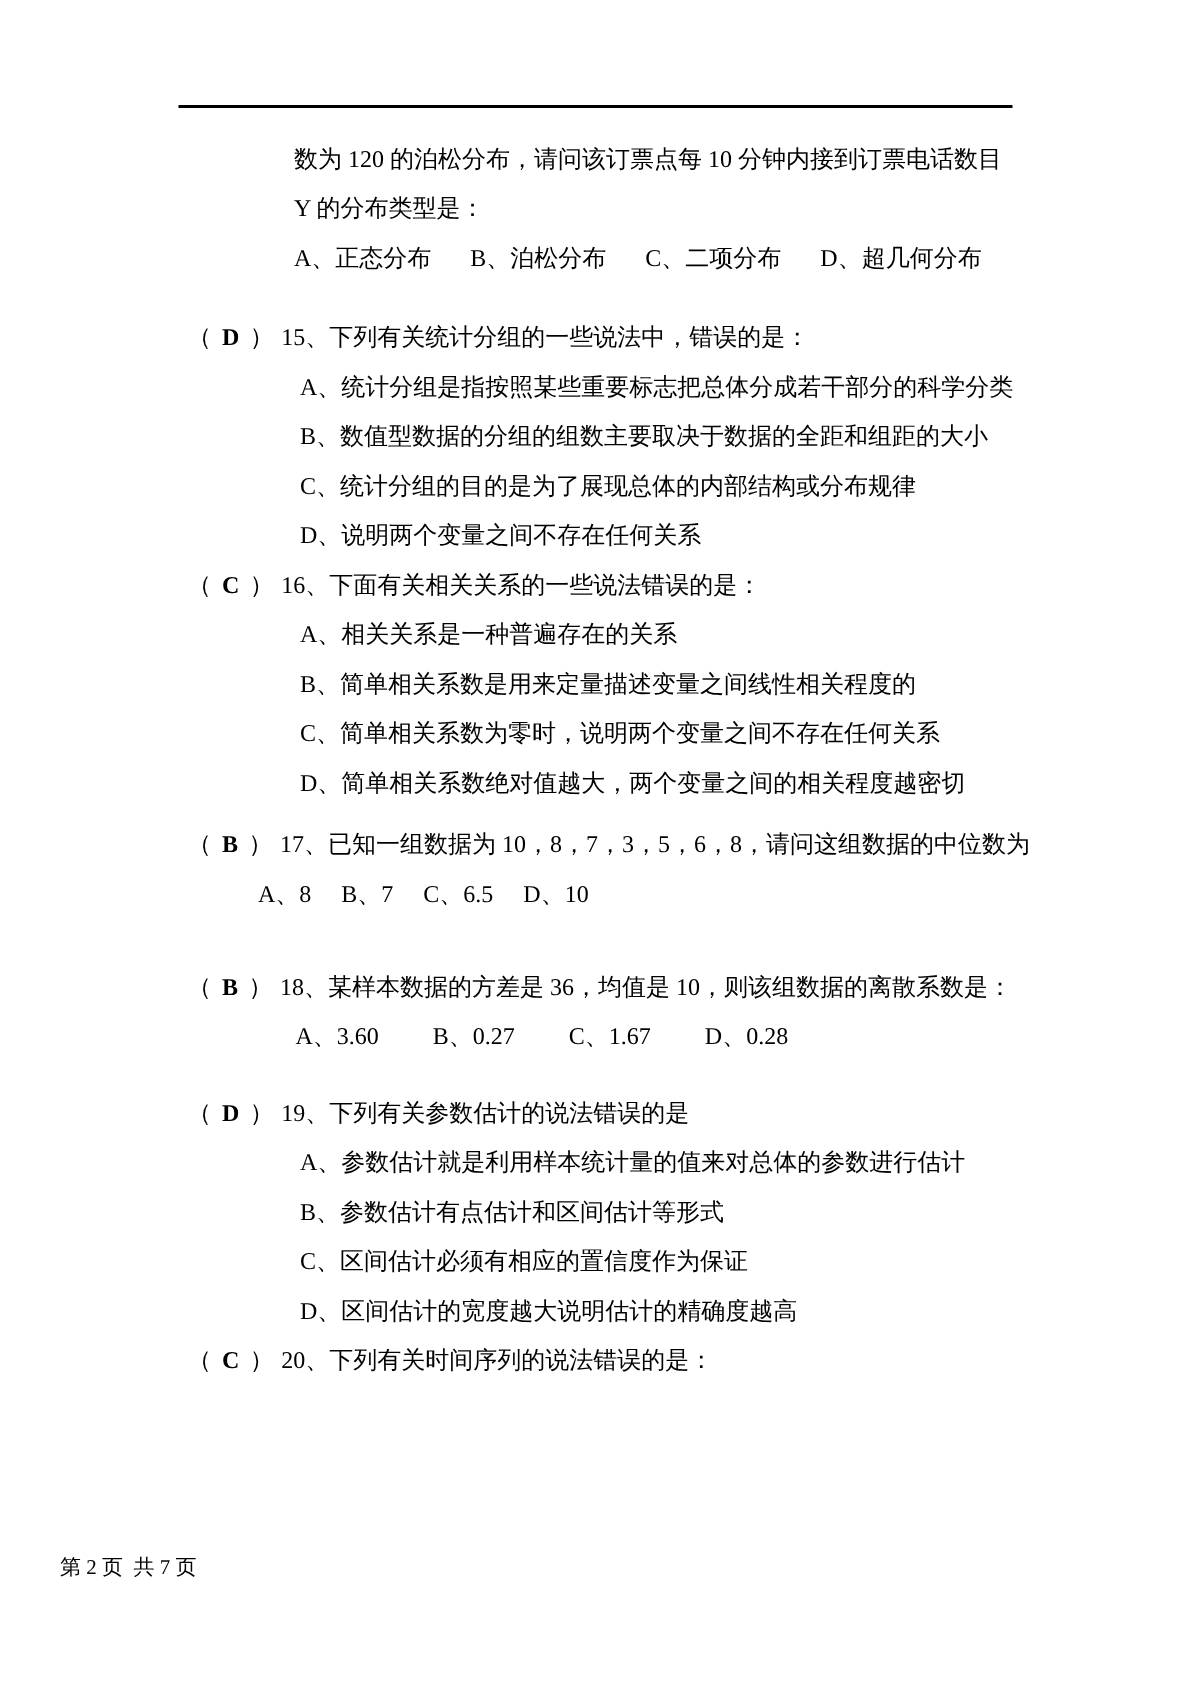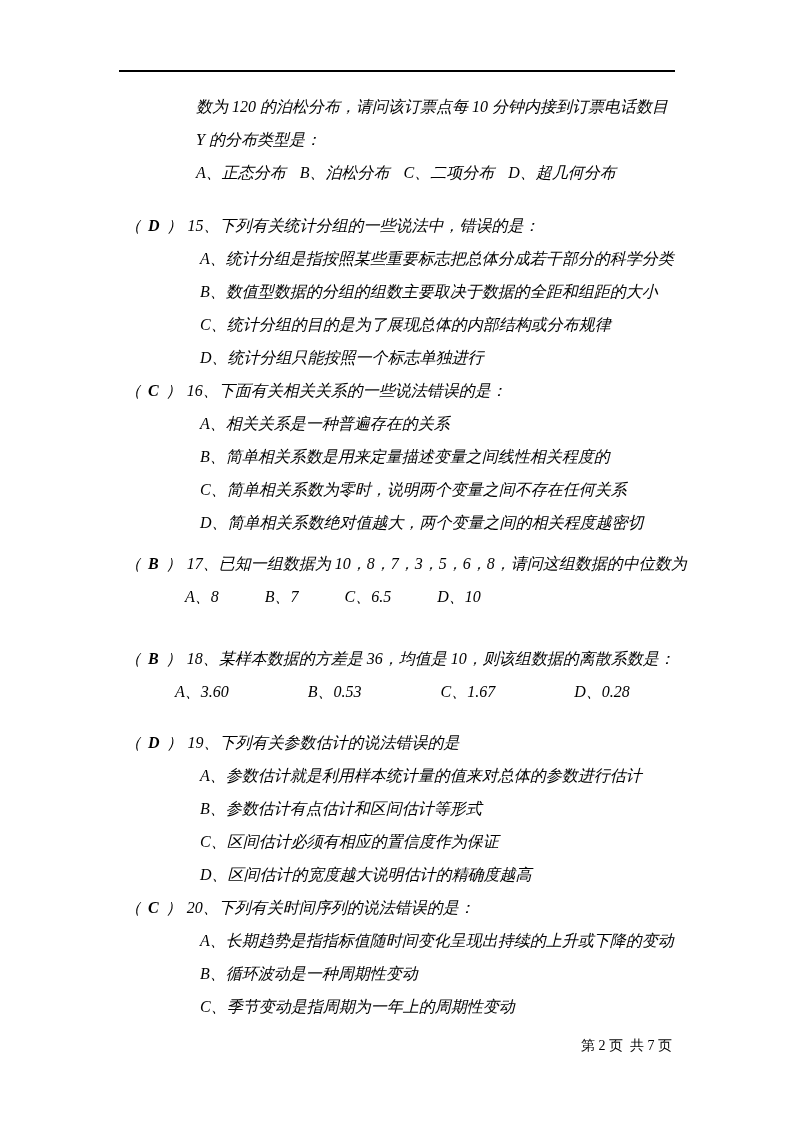--- a/index.html
+++ b/index.html
@@ -23,45 +23,46 @@
     top: 70px;
     width: 556px;
     border-top: 2px solid #000000;
   }
   .content {
     position: absolute;
     left: 125px;
     top: 90px;
     width: 565px;
   }
-  .line { line-height: 33px; white-space: nowrap; font-style: italic; }
+  .line { line-height: 33px; white-space: nowrap; }
   .continuation { margin-left: 71px; }
   .question.q15 { margin-top: 20px; }
   .question.q16 { }
   .question.q17 { margin-top: 8px; }
   .question.q18 { margin-top: 29px; }
   .question.q19 { margin-top: 18px; }
   .question.q20 { }
   .paren { font-weight: normal; }
   .ans { font-weight: bold; padding: 0 7px; }
   .stem { margin-left: 5px; }
   .opts-block { margin-left: 75px; }
   .opts-inline { display: flex; }
-  .cont-opts { gap: 14px; }
-  .q17-opts { margin-left: 60px; gap: 46px; }
-  .q18-opts { margin-left: 50px; gap: 79px; }
+  .cont-opts { gap: 26px; }
+  .q17-opts { margin-left: 47px; gap: 20px; }
+  .q18-opts { margin-left: 72px; gap: 36px; }
   .footer {
     position: absolute;
     left: 0;
     top: 1036px;
     width: 672px;
-    text-align: right;
+    text-align: left;
     font-size: 14px;
     line-height: 20px;
     white-space: pre;
+    padding-left: 40px;
   }
 </style>
 </head>
 <body>
 
 <div class="page">
   <div class="header-rule"></div>
 
   <div class="content">
 
@@ -77,21 +78,21 @@
     </div>
 
     <div class="question q15">
       <div class="line">
         <span class="paren">（</span><span class="ans">D</span><span class="paren">）</span><span class="stem">15、下列有关统计分组的一些说法中，错误的是：</span>
       </div>
       <div class="opts-block">
         <div class="line">A、统计分组是指按照某些重要标志把总体分成若干部分的科学分类</div>
         <div class="line">B、数值型数据的分组的组数主要取决于数据的全距和组距的大小</div>
         <div class="line">C、统计分组的目的是为了展现总体的内部结构或分布规律</div>
-        <div class="line">D、统计分组只能按照一个标志单独进行</div>
+        <div class="line">D、说明两个变量之间不存在任何关系</div>
       </div>
     </div>
 
     <div class="question q16">
       <div class="line">
         <span class="paren">（</span><span class="ans">C</span><span class="paren">）</span><span class="stem">16、下面有关相关关系的一些说法错误的是：</span>
       </div>
       <div class="opts-block">
         <div class="line">A、相关关系是一种普遍存在的关系</div>
         <div class="line">B、简单相关系数是用来定量描述变量之间线性相关程度的</div>
@@ -111,21 +112,21 @@
         <span>D、10</span>
       </div>
     </div>
 
     <div class="question q18">
       <div class="line">
         <span class="paren">（</span><span class="ans">B</span><span class="paren">）</span><span class="stem">18、某样本数据的方差是 36，均值是 10，则该组数据的离散系数是：</span>
       </div>
       <div class="line opts-inline q18-opts">
         <span>A、3.60</span>
-        <span>B、0.53</span>
+        <span>B、0.27</span>
         <span>C、1.67</span>
         <span>D、0.28</span>
       </div>
     </div>
 
     <div class="question q19">
       <div class="line">
         <span class="paren">（</span><span class="ans">D</span><span class="paren">）</span><span class="stem">19、下列有关参数估计的说法错误的是</span>
       </div>
       <div class="opts-block">
@@ -133,23 +134,18 @@
         <div class="line">B、参数估计有点估计和区间估计等形式</div>
         <div class="line">C、区间估计必须有相应的置信度作为保证</div>
         <div class="line">D、区间估计的宽度越大说明估计的精确度越高</div>
       </div>
     </div>
 
     <div class="question q20">
       <div class="line">
         <span class="paren">（</span><span class="ans">C</span><span class="paren">）</span><span class="stem">20、下列有关时间序列的说法错误的是：</span>
       </div>
-      <div class="opts-block">
-        <div class="line">A、长期趋势是指指标值随时间变化呈现出持续的上升或下降的变动</div>
-        <div class="line">B、循环波动是一种周期性变动</div>
-        <div class="line">C、季节变动是指周期为一年上的周期性变动</div>
-      </div>
     </div>
 
   </div>
 
   <div class="footer">第 2 页  共 7 页</div>
 </div>
 
 </body></html>

